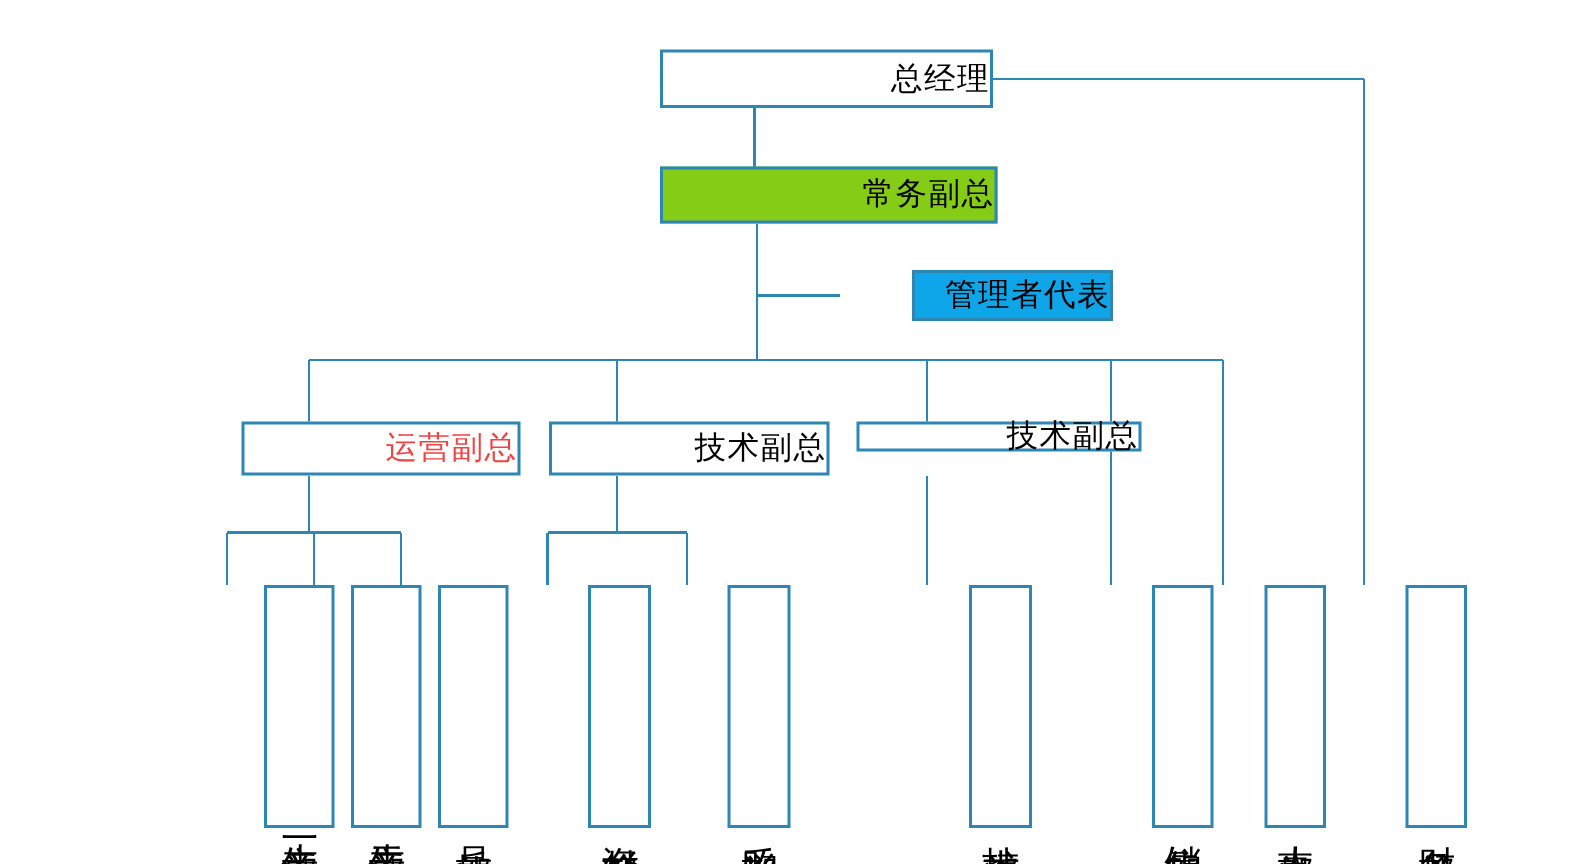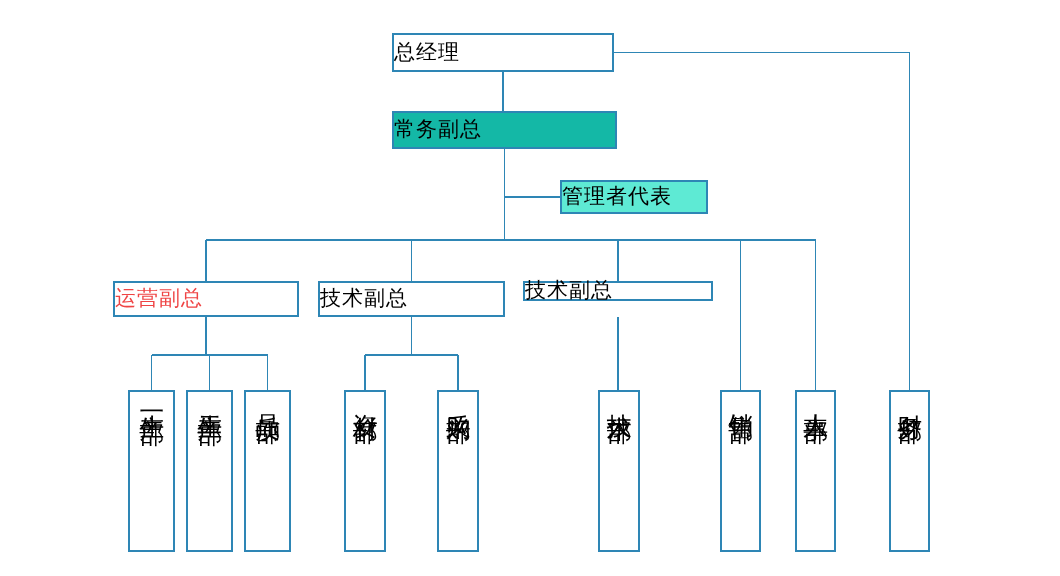--- a/index.html
+++ b/index.html
@@ -24,23 +24,24 @@
     width: 1060px;
     height: 576px;
   }
   .node {
     position: absolute;
     box-sizing: border-box;
     background: #ffffff;
     border: 2px solid #4d7c0f;
     display: flex;
     align-items: center;
-    justify-content: flex-start;
+    justify-content: flex-end;
     color: #000000;
     z-index: 2;
+    margin-left: 48px;
   }
   .node.horizontal {
     font-size: 21px;
     letter-spacing: 1px;
     line-height: 1.1;
   }
   .node.vertical {
     writing-mode: vertical-rl;
     text-orientation: upright;
     font-size: 25px;
@@ -86,24 +87,24 @@
         <line x1="365" y1="355" x2="365" y2="390"></line>
         <line x1="458" y1="355" x2="458" y2="390"></line>
         <line x1="618" y1="317" x2="618" y2="390"></line>
       </g>
   </svg>
 
   <div id="node-layer">
       <div class="node horizontal" style="left: 392px; top: 33px; width: 222px; height: 39px; border-color: rgb(46, 134, 181); background: rgb(255, 255, 255); color: rgb(0, 0, 0);">
         <span class="node-label">总经理</span>
       </div>
-      <div class="node horizontal" style="left: 392px; top: 111px; width: 225px; height: 38px; border-color: rgb(46, 134, 181); background: #14b8a6; color: rgb(0, 0, 0);">
+      <div class="node horizontal" style="left: 392px; top: 111px; width: 225px; height: 38px; border-color: rgb(46, 134, 181); background: #84cc16; color: rgb(0, 0, 0);">
         <span class="node-label">常务副总</span>
       </div>
-      <div class="node horizontal" style="left: 560px; top: 180px; width: 148px; height: 34px; border-color: rgb(46, 134, 181); background: #5eead4; color: rgb(0, 0, 0);">
+      <div class="node horizontal" style="left: 560px; top: 180px; width: 134px; height: 34px; border-color: rgb(46, 134, 181); background: #0ea5e9; color: rgb(0, 0, 0);">
         <span class="node-label">管理者代表</span>
       </div>
       <div class="node horizontal" style="left: 113px; top: 281px; width: 186px; height: 36px; border-color: rgb(46, 134, 181); background: rgb(255, 255, 255); color: #ef4444;">
         <span class="node-label">运营副总</span>
       </div>
       <div class="node horizontal" style="left: 318px; top: 281px; width: 187px; height: 36px; border-color: rgb(46, 134, 181); background: rgb(255, 255, 255); color: rgb(0, 0, 0);">
         <span class="node-label">技术副总</span>
       </div>
       <div class="node horizontal" style="left: 523px; top: 281px; width: 190px; height: 20px; border-color: rgb(46, 134, 181); background: rgb(255, 255, 255); color: rgb(0, 0, 0);">
         <span class="node-label">技术副总</span>

